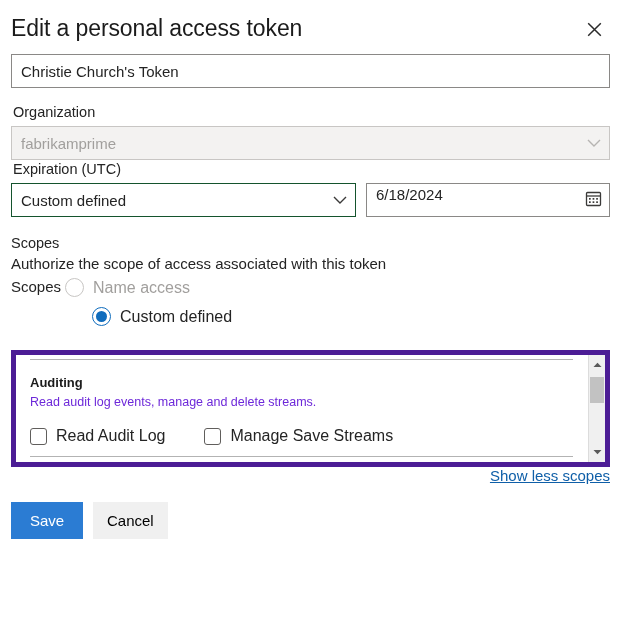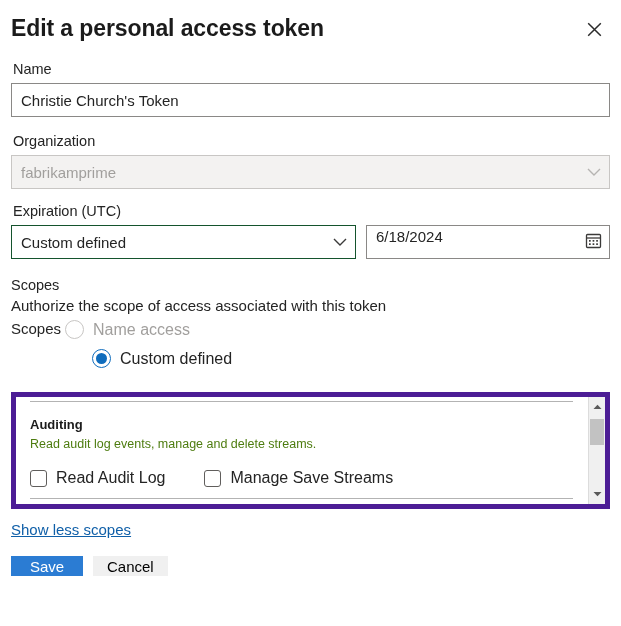--- a/index.html
+++ b/index.html
@@ -25,21 +25,21 @@
   }
   
   .header {
     position: relative;
     height: 54px;
     display: flex;
     align-items: center;
   }
   .dialog-title {
     font-size: 23px;
-    font-weight: bold;
+    font-weight: normal;
     color: #1b1b1b;
     letter-spacing: -0.1px;
     line-height: 1.2;
     margin-top: 4px;
   }
   .close-btn {
     position: absolute;
     right: 0px;
     top: 13px;
     width: 32px;
@@ -56,21 +56,21 @@
 
   
   .field-label {
     font-size: 14.5px;
     color: #242424;
     margin: 0 0 5px 2px;
     line-height: 18px;
   }
   .label-name      { margin-top: 6px; }
   .label-org       { margin-top: 15px; }
-  .label-exp       { margin-top: 13px; }
+  .label-exp       { margin-top: 0; }
 
   
   .text-input {
     box-sizing: border-box;
     width: 599px;
     height: 34px;
     border: 1px solid #8a8886;
     background: #ffffff;
     font-family: "Liberation Sans", sans-serif;
     font-size: 15px;
@@ -240,21 +240,21 @@
   }
   .scope-group-title {
     font-size: 13px;
     font-weight: bold;
     color: #1b1b1b;
     margin-top: 15px;
     line-height: 16px;
   }
   .scope-group-desc {
     font-size: 12.5px;
-    color: #4d7c0f;
+    color: #6d28d9;
     margin-top: 3px;
     line-height: 16px;
   }
   .checkbox-row {
     display: flex;
     align-items: center;
     margin-top: 17px;
   }
   .cb-item {
     display: flex;
@@ -301,35 +301,35 @@
     position: absolute;
     left: 1px;
     top: 22px;
     width: 14px;
     height: 26px;
     background: #c2c2c2;
     cursor: pointer;
   }
 
   
-  .link-row { margin-top: 12px; }
+  .link-row { margin-top: 0; text-align: right; }
   .link {
     font-size: 15px;
     color: #0f5fa8;
     text-decoration: underline;
     cursor: pointer;
   }
   .btn-row {
     display: flex;
     gap: 10px;
     margin-top: 17px;
   }
   .btn {
     box-sizing: border-box;
-    height: 20px;
+    height: 37px;
     min-width: 72px;
     padding: 0 14px;
     font-size: 15px;
     font-family: "Liberation Sans", sans-serif;
     border: none;
     cursor: pointer;
     display: flex;
     align-items: center;
     justify-content: center;
   }
@@ -347,21 +347,20 @@
     <button class="close-btn">
       <span>
         <svg width="15" height="15" viewBox="0 0 15 15">
           <path d="M1.2 1.2 L13.8 13.8 M13.8 1.2 L1.2 13.8" stroke="#2b2b2b" stroke-width="1.5" fill="none"></path>
         </svg>
       </span>
     </button>
   </div>
 
   
-  <div class="field-label label-name">Name</div>
   <div class="text-input">Christie Church's Token</div>
 
   
   <div class="field-label label-org">Organization</div>
   <div class="select-wrap">
     <div class="select-box org-select disabled">fabrikamprime</div>
     <span class="chev">
       <svg width="14" height="9" viewBox="0 0 14 9">
         <path d="M1 1 L7 7 L13 1" stroke="#b6b4b2" stroke-width="1.4" fill="none"></path>
       </svg>

